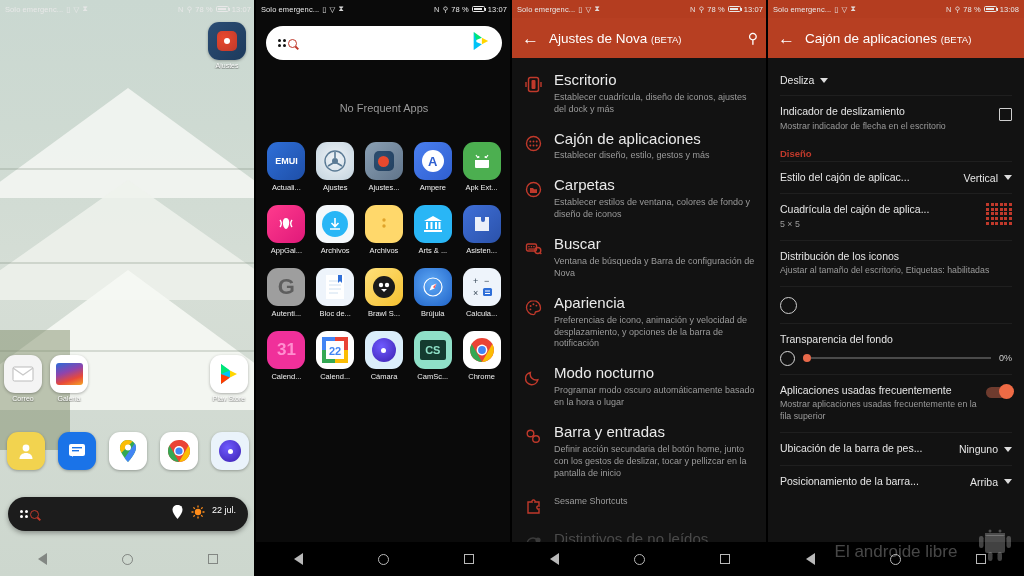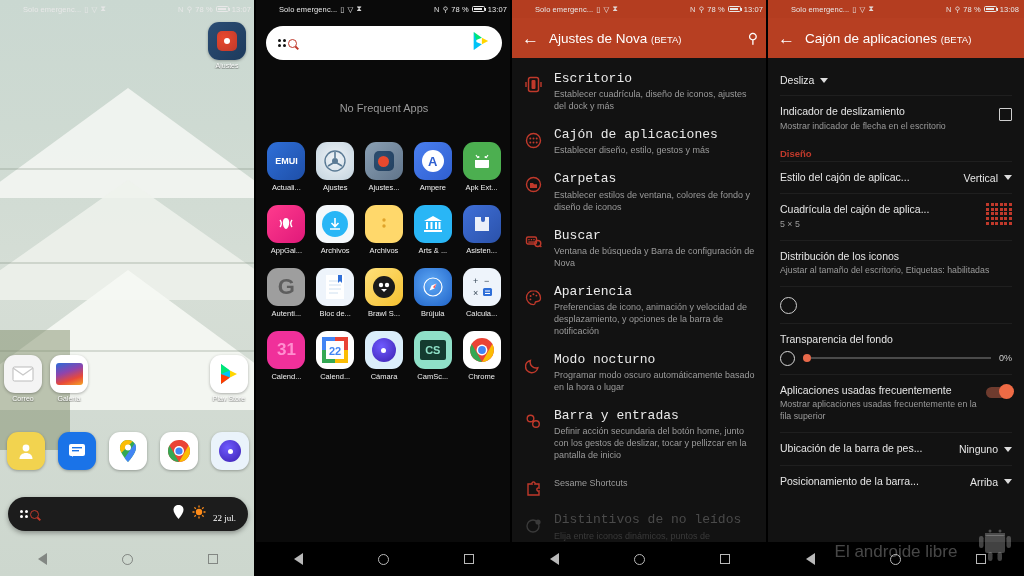--- a/index.html
+++ b/index.html
@@ -4,21 +4,21 @@
 <style>
   * { margin:0; padding:0; box-sizing:border-box; }
   html,body { width:1024px; height:576px; overflow:hidden; background:#000;
     font-family:"Liberation Sans", sans-serif; }
   .screens { display:flex; width:1024px; height:576px; }
   .panel { width:256px; height:576px; position:relative; overflow:hidden; flex:0 0 256px; }
 
   
   .statusbar { height:18px; display:flex; align-items:center; justify-content:space-between;
     padding:0 5px; font-size:7.5px; color:#e8e8e8; letter-spacing:.1px; position:relative; z-index:6; }
-  .sb-left { display:flex; align-items:center; gap:3px; white-space:nowrap;margin-left:18px; }
+  .sb-left { display:flex; align-items:center; gap:3px; white-space:nowrap; }
   .sb-right { display:flex; align-items:center; gap:3px; white-space:nowrap; }
   .sb-ico { font-size:7.5px; opacity:.92; }
   .batt { display:inline-block; width:13px; height:6.5px; border:1px solid #e8e8e8;
     border-radius:1.5px; position:relative; }
   .batt::after { content:""; position:absolute; left:1px; top:1px; bottom:1px; width:8px; background:#e8e8e8; }
   .batt::before { content:""; position:absolute; right:-2.5px; top:1.7px; width:1.5px; height:2.6px; background:#e8e8e8; }
 
   
   #panel-home { background:#cfd9cd; }
   .wall { position:absolute; inset:0; z-index:0;
@@ -43,21 +43,21 @@
     font-size:18px; color:#fff; overflow:hidden; position:relative; }
   .hs-lbl { font-size:7px; color:#fff; margin-top:2px; text-shadow:0 1px 2px rgba(0,0,0,.75);
     white-space:nowrap; overflow:hidden; text-overflow:ellipsis; }
 
   .dock-row { position:absolute; left:0; right:0; display:flex; justify-content:space-around;
     z-index:2; }
 
   .searchwidget { position:absolute; left:8px; right:8px; bottom:45px; height:34px;
     background:#1c1c1c; border-radius:17px; display:flex; align-items:center;
     justify-content:space-between; padding:0 12px; z-index:3; box-shadow:0 2px 5px rgba(0,0,0,.35); }
-  .sw-right { display:flex; align-items:flex-end; gap:7px;font-family:Liberation Serif, serif; }
+  .sw-right { display:flex; align-items:flex-start; gap:7px; }
   .sw-date { color:#fff; font-size:9px; }
 
   .navbar { position:absolute; left:0; right:0; bottom:0; height:34px;
     display:flex; align-items:center; justify-content:space-around; z-index:5; }
   .navbar.dark { background:#000; }
   .nav-back { width:0;height:0;border-top:6px solid transparent;border-bottom:6px solid transparent; }
   .nav-home { width:11px; height:11px; border-radius:50%; }
   .nav-rec  { width:10px; height:10px; }
 
   
@@ -92,21 +92,21 @@
   .appbar .title { color:#fff; font-size:13.5px; flex:1; white-space:nowrap; }
   .appbar .title .beta { font-size:9.5px; }
   .appbar .mag { color:#fff; font-size:14px; }
   .sb-orange { background:#b43d20; }
 
   .setlist { flex:1; overflow:hidden; padding-top:6px; }
   .setrow { display:flex; gap:10px; padding:7px 12px 7px 10px; align-items:flex-start; }
   .setrow .ic { width:22px; flex:0 0 22px; display:flex; justify-content:center; padding-top:5px;
     color:#c0392b; }
   .setrow .txt { flex:1; min-width:0; }
-  .s-title { color:#eaeaea; font-size:13px; line-height:1.25;font-family:Liberation Mono, monospace; }
+  .s-title { color:#eaeaea; font-size:15px; line-height:1.25; }
   .s-sub { color:#9b9b9b; font-size:9px; line-height:1.33; margin-top:2px; }
   .faded .s-title { color:#4a4a4a; } .faded .s-sub { color:#3a3a3a; }
 
   
   .prow { padding:9px 12px; display:flex; align-items:flex-start; gap:8px; }
   .prow .ptxt { flex:1; min-width:0; }
   .p-title { color:#e6e6e6; font-size:10.5px; line-height:1.3; white-space:nowrap;
     overflow:hidden; text-overflow:ellipsis; }
   .p-sub { color:#9b9b9b; font-size:8.8px; line-height:1.35; margin-top:2px; }
   .p-val { color:#e6e6e6; font-size:10.5px; display:flex; align-items:center; gap:6px;

